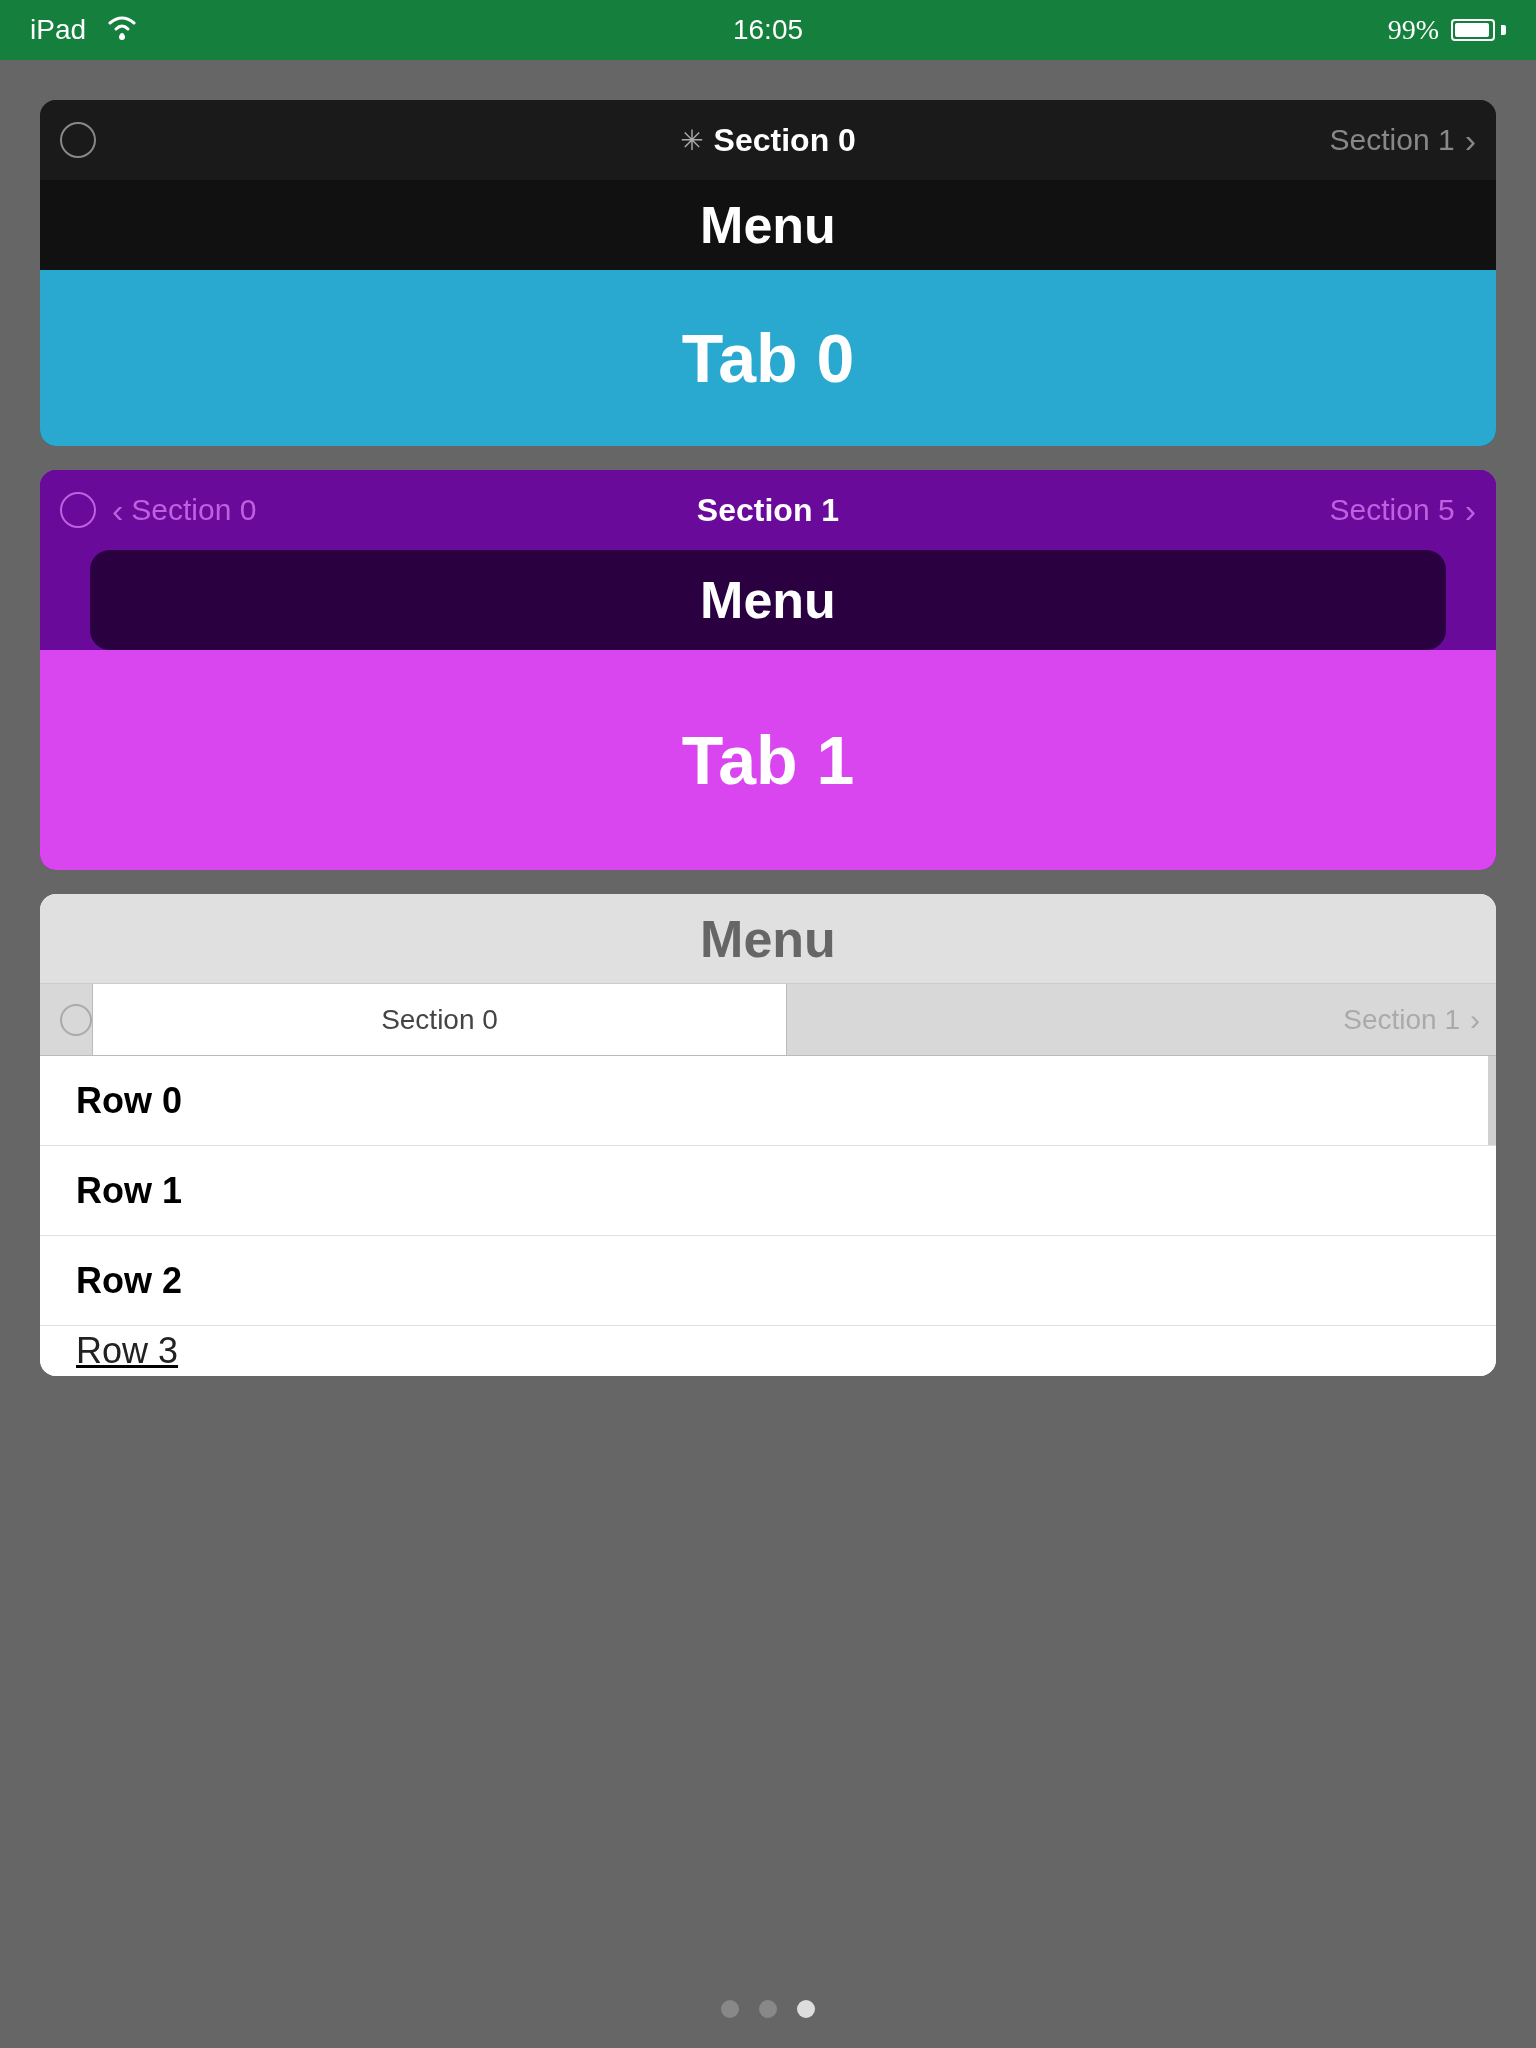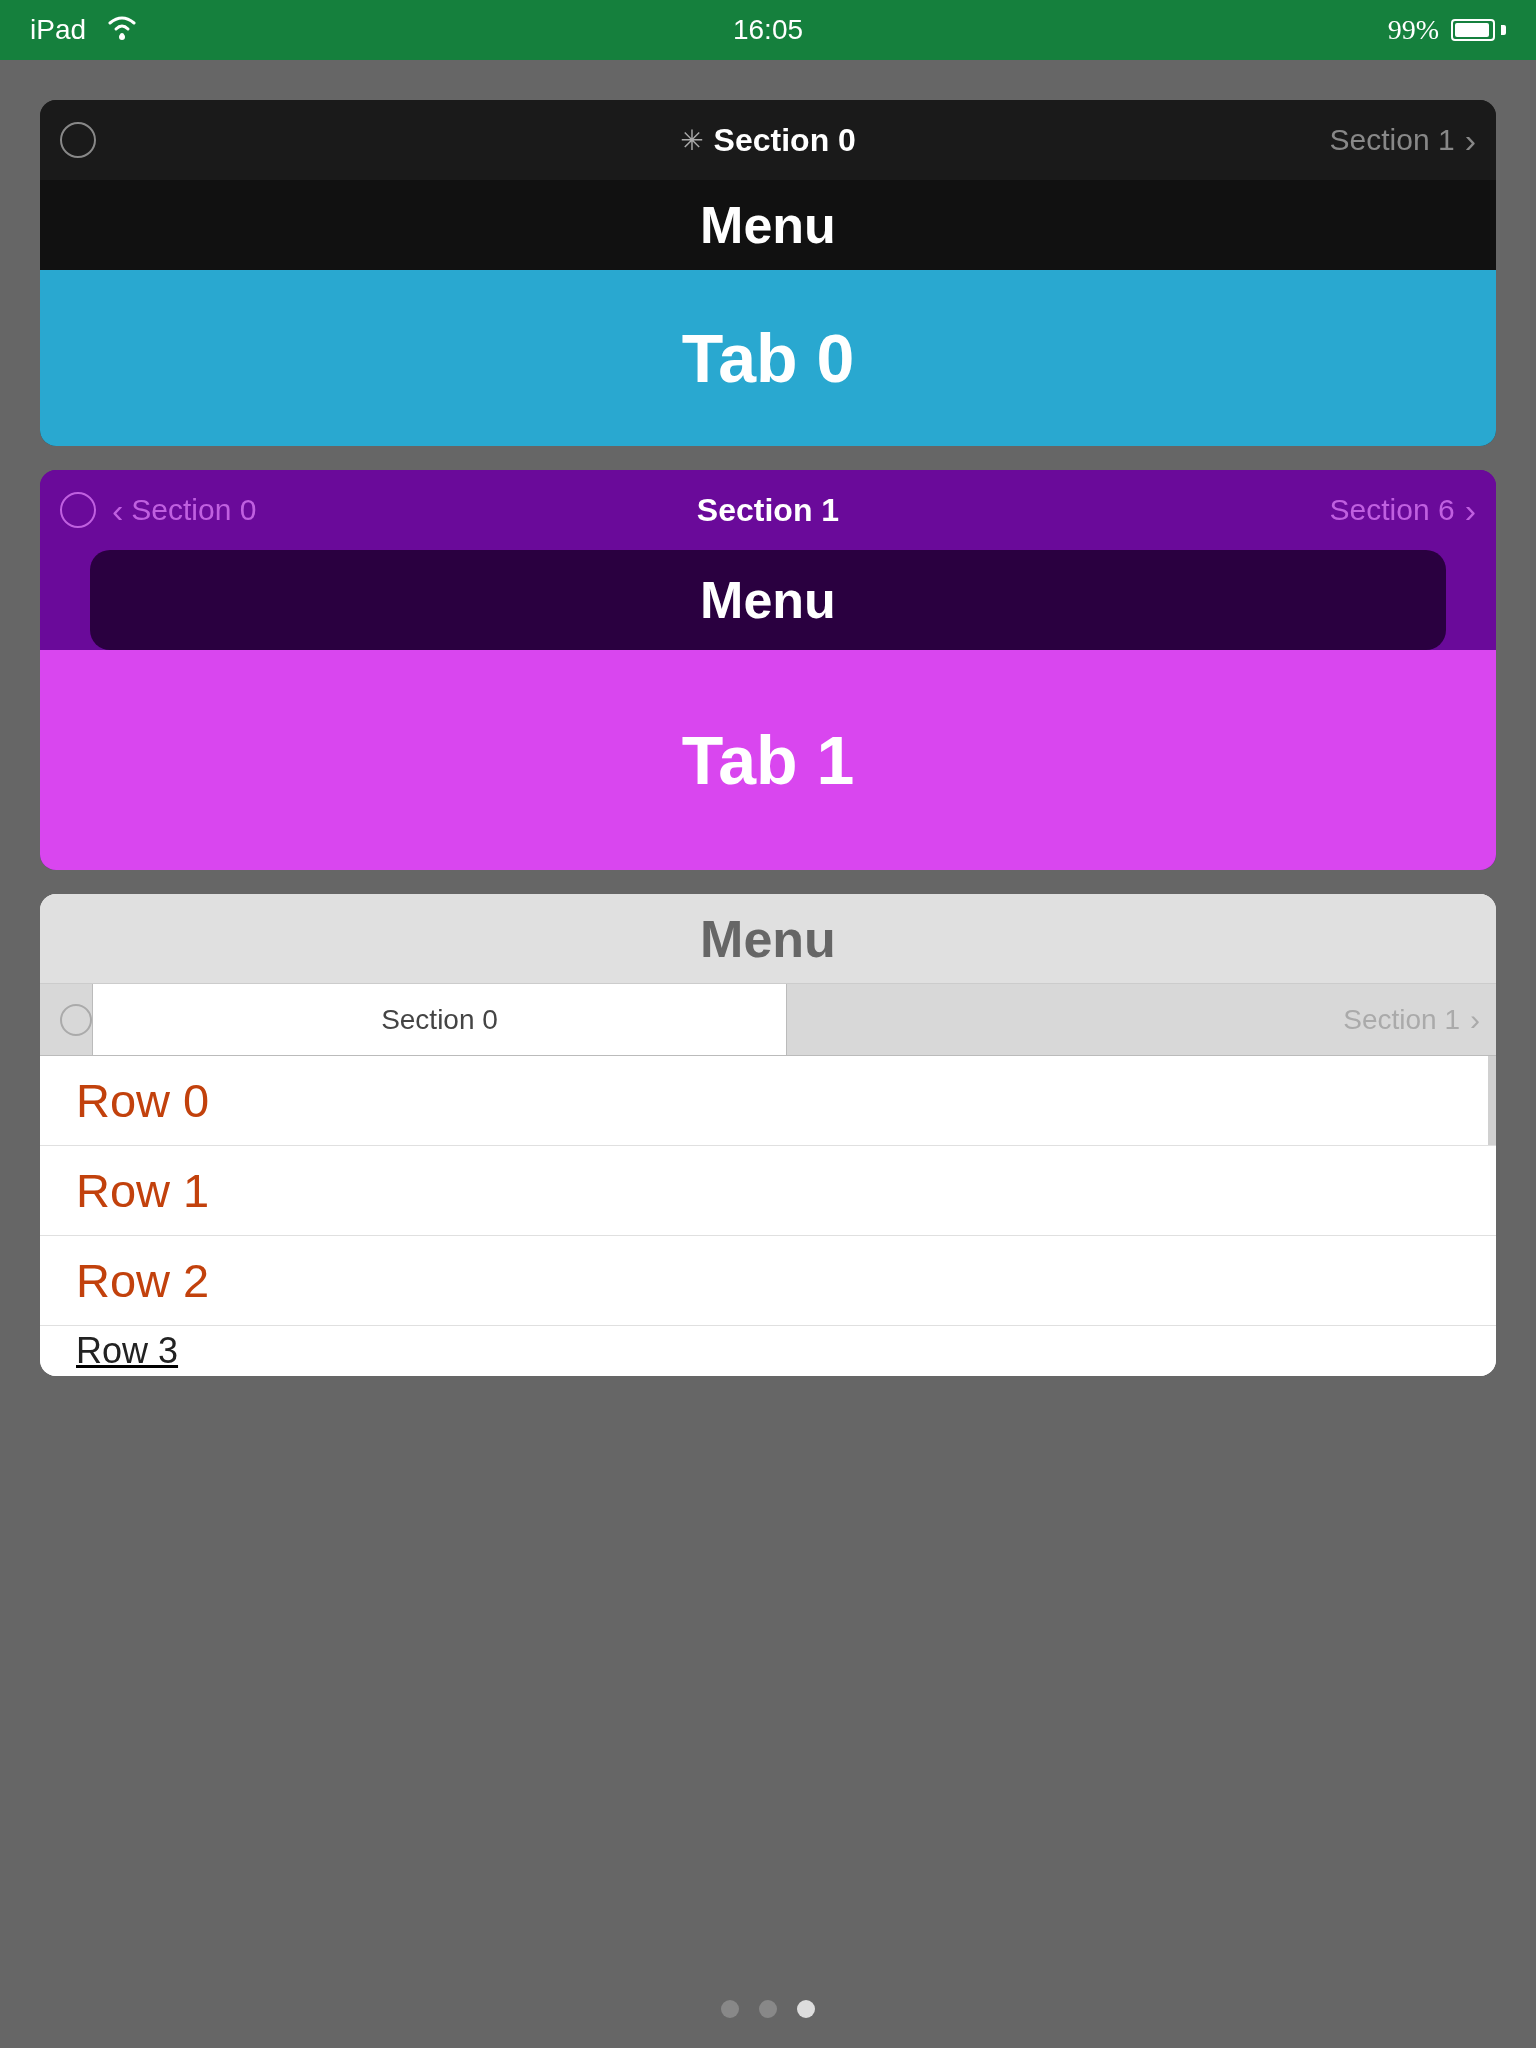--- a/index.html
+++ b/index.html
@@ -327,23 +327,23 @@
     }
     .table-row {
       height: 90px;
       display: flex;
       align-items: center;
       padding: 0 36px;
       border-bottom: 1px solid #e0e0e0;
       position: relative;
     }
     .table-row-label {
-      font-size: 47px;
-      font-weight: 400;
-      color: #c2410c;
+      font-size: 36px;
+      font-weight: 700;
+      color: #000000;
     }
     .scroll-indicator {
       position: absolute;
       right: 0;
       top: 0;
       width: 8px;
       height: 100%;
       background: #d0d0d0;
     }
     .row-partial {
@@ -439,21 +439,21 @@
     <div class="segmented-bar-purple">
       <span class="seg-circle-purple"></span>
       <div class="seg-prev-purple">
         <span class="seg-chevron-purple">‹</span>
         <span class="seg-label-prev-purple">Section 0</span>
       </div>
       <div class="seg-active-center">
         <span class="seg-label-active-purple">Section 1</span>
       </div>
       <div class="seg-section-right-purple">
-        <span class="seg-label-right-purple">Section 6</span>
+        <span class="seg-label-right-purple">Section 5</span>
         <span class="seg-chevron-right-purple">›</span>
       </div>
     </div>
 
     <div class="menu-bar-purple">
       <span class="menu-title-purple">Menu</span>
     </div>
 
     <div class="tab-purple">
       <span class="tab-title">Tab 1</span>

